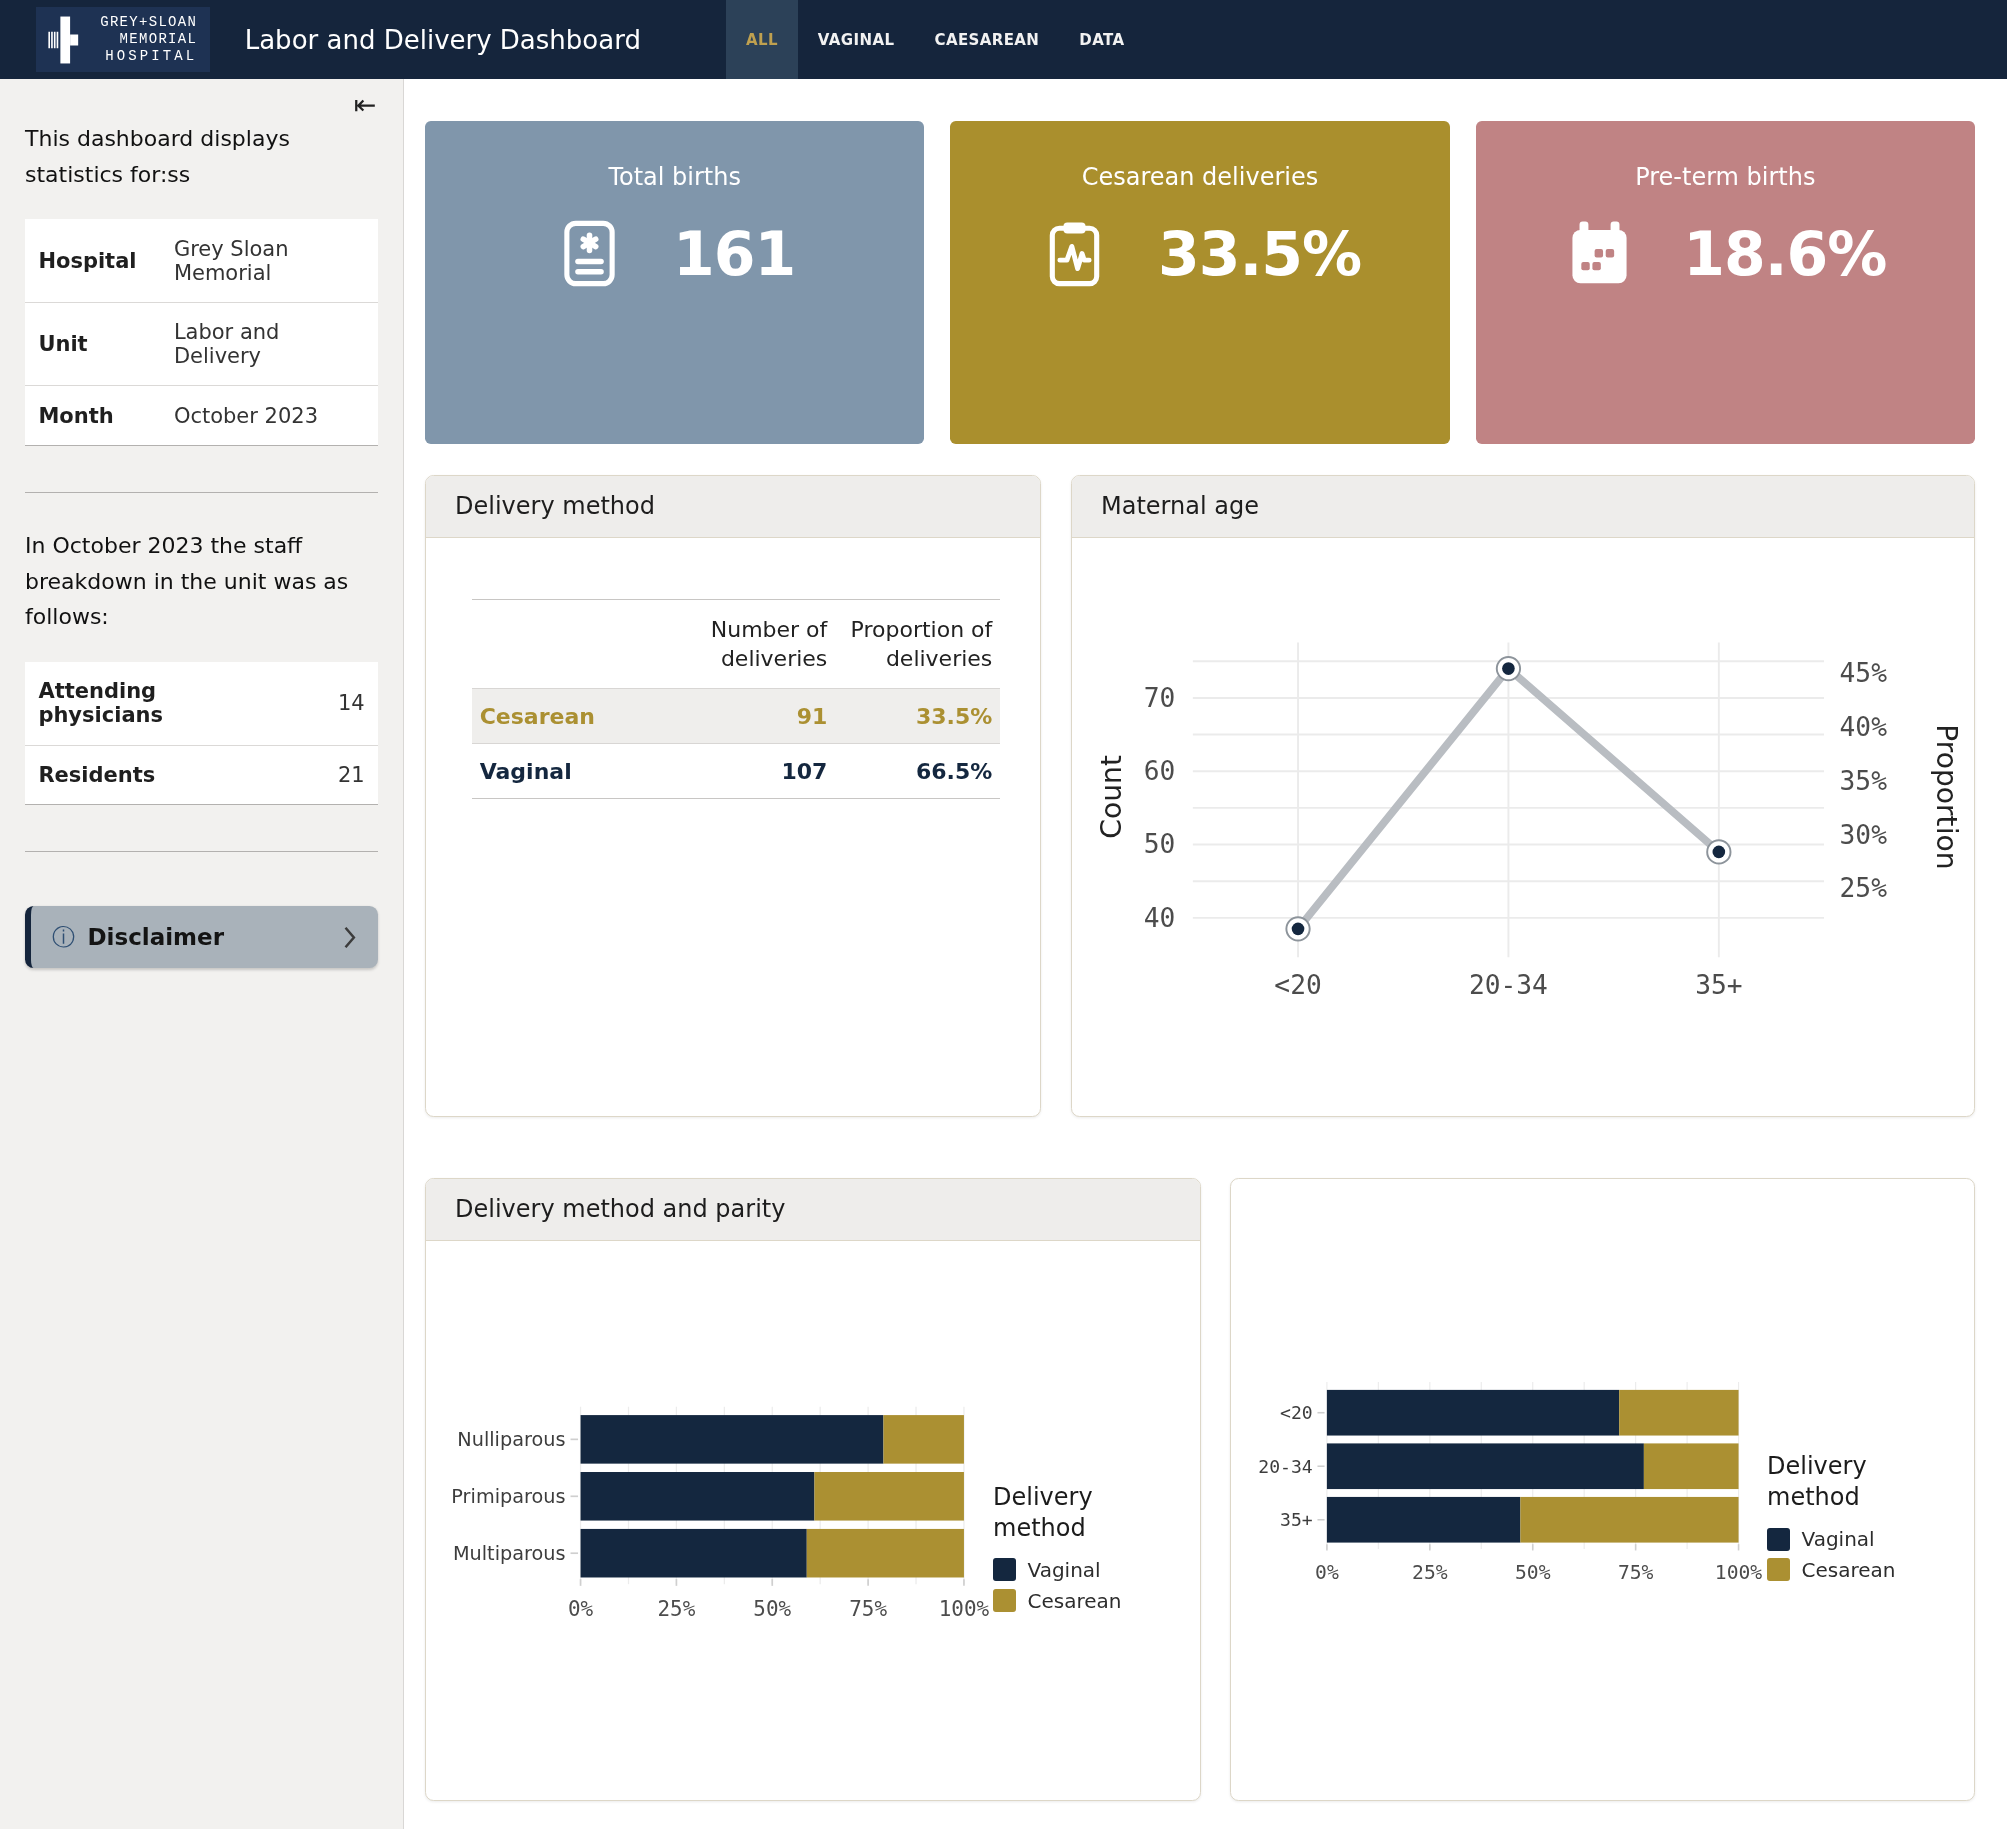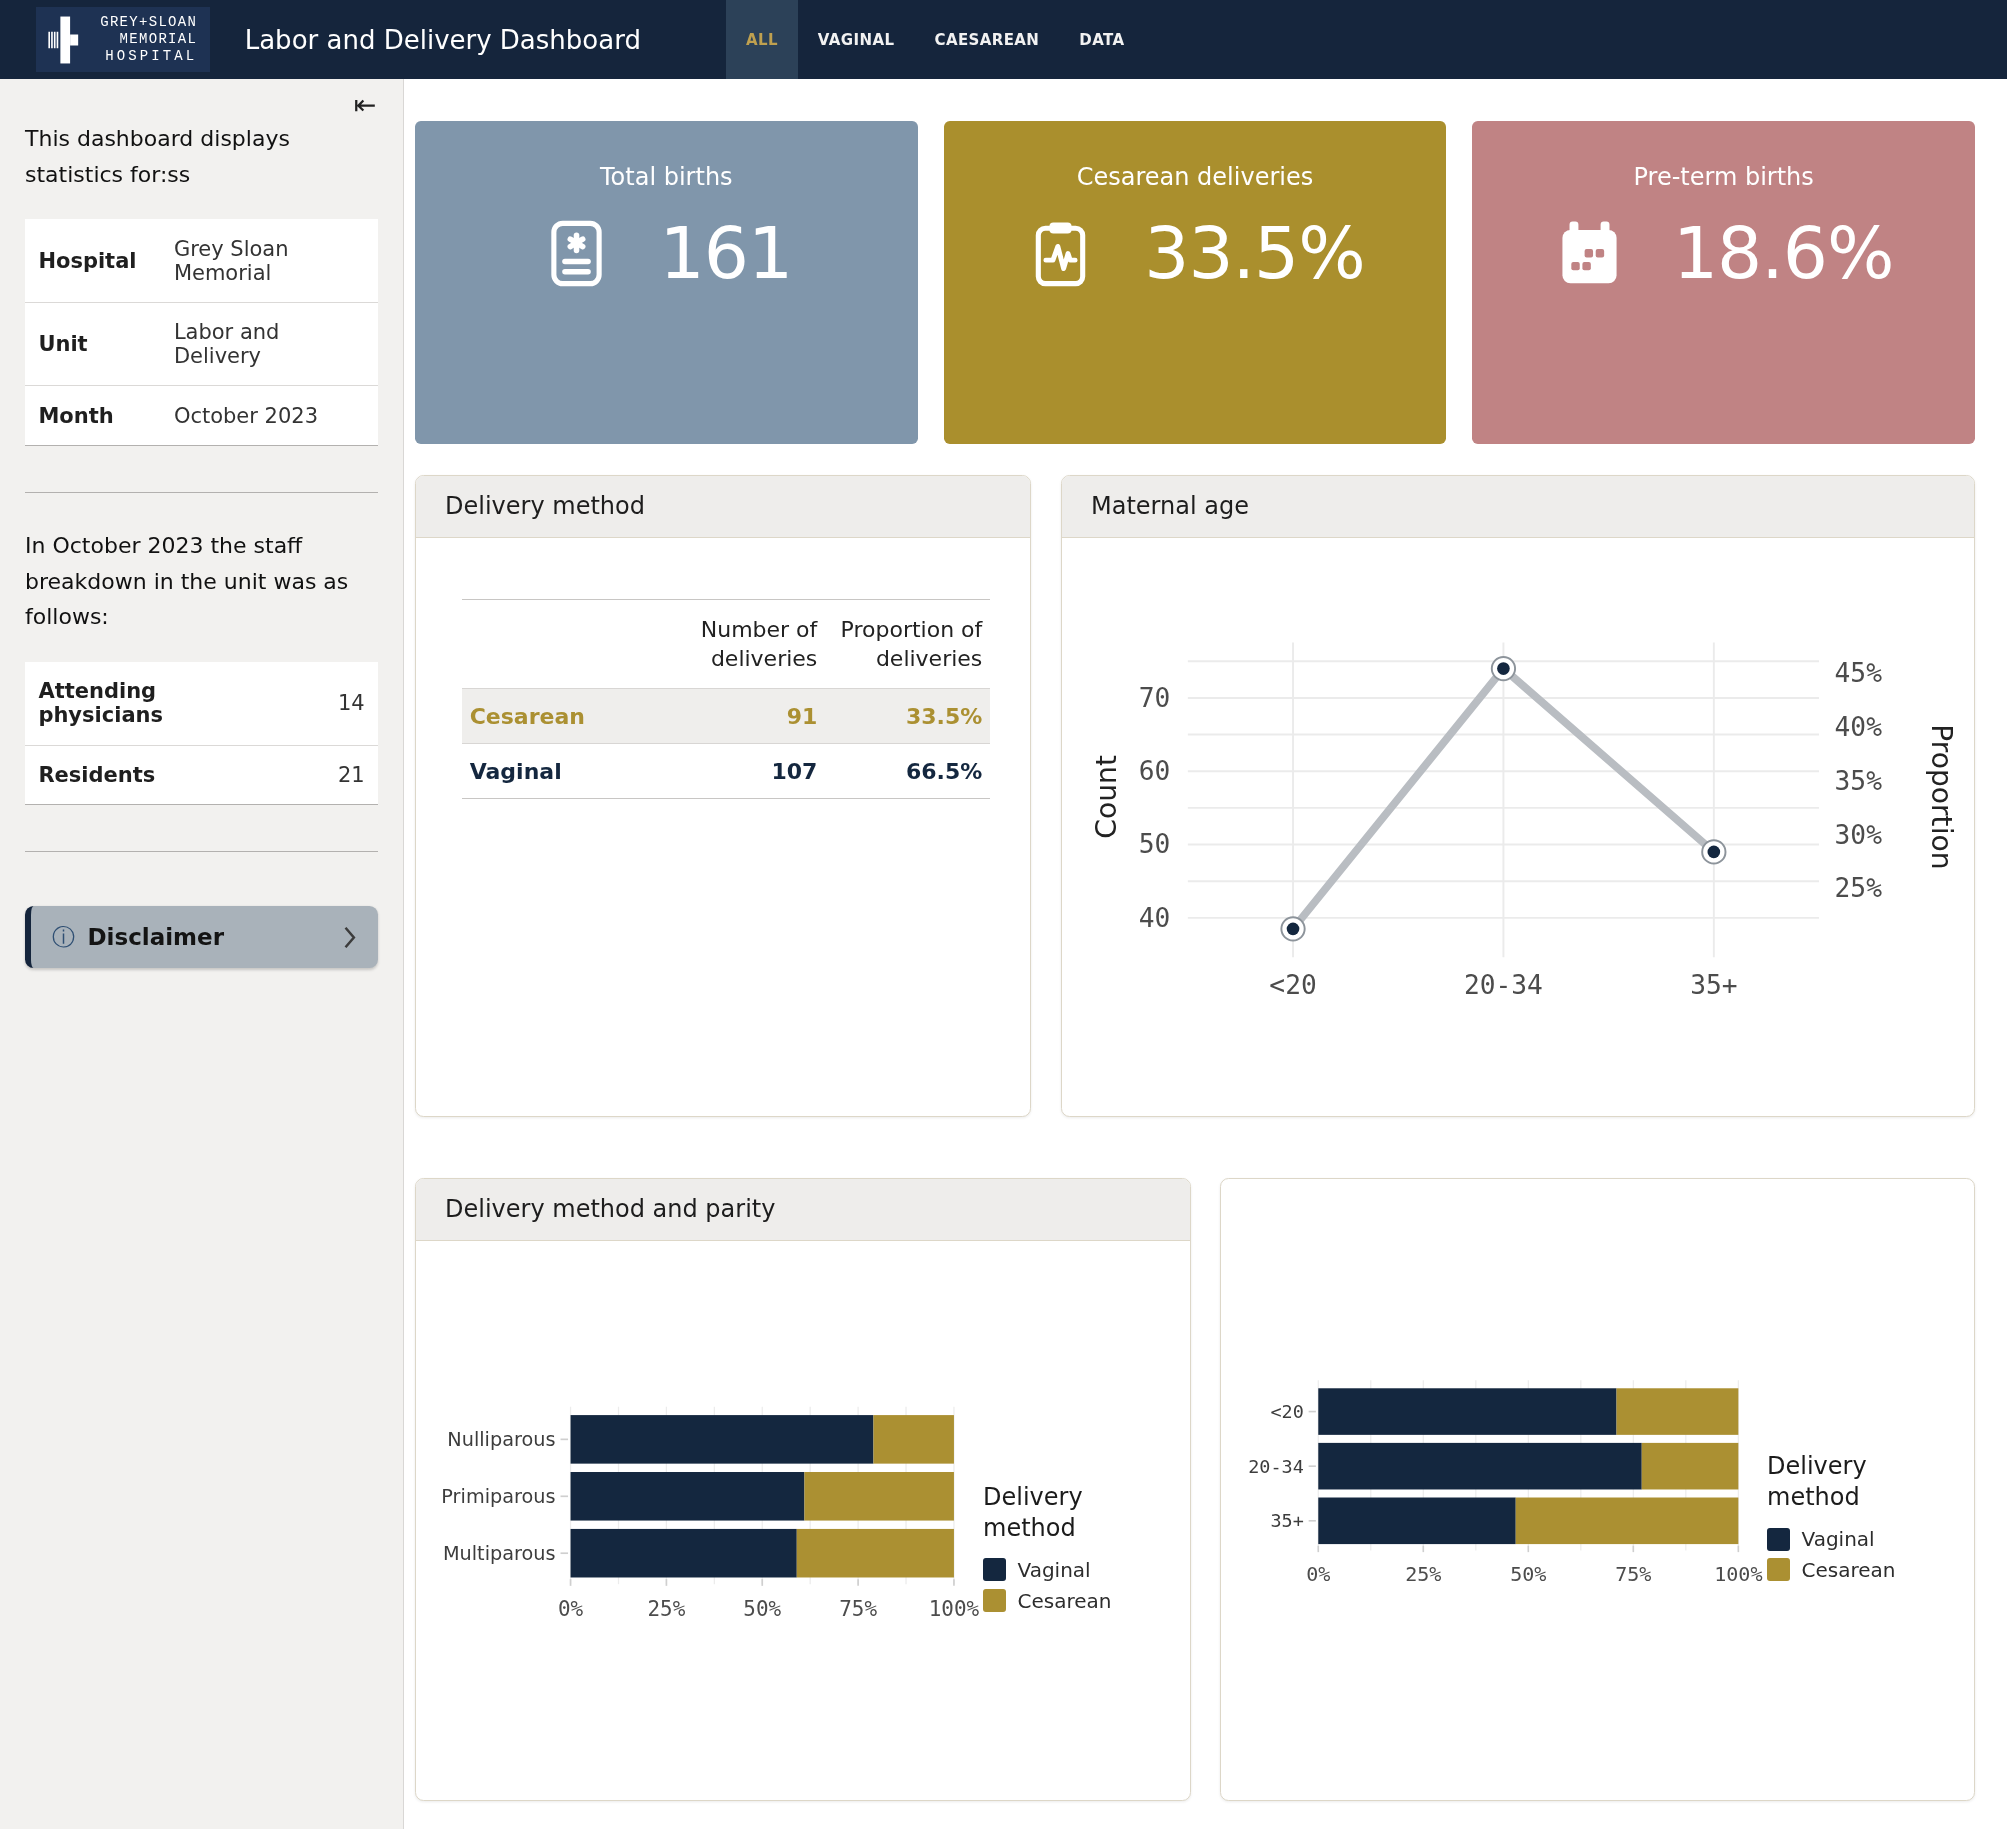--- a/index.html
+++ b/index.html
@@ -33,27 +33,27 @@
   .side-table.staff td{text-align:right;}
   .side-hr{border:none;border-top:1.9px solid #b3b1af;margin:46px 0 0;}
   .staff-intro{margin:35px 0 0;}
   .disclaimer{margin-top:54px;background:#a9b2ba;border-left:6.7px solid #15253c;border-radius:8.6px;
     box-shadow:0 1.9px 2.9px rgba(0,0,0,.18);padding:18px 21px;display:flex;align-items:center;gap:12.5px;
     font-size:23px;font-weight:700;color:#141414;cursor:pointer;}
   .info-ic{color:#2f4f73;font-size:23px;font-weight:400;line-height:1;}
   .disc-chev{margin-left:auto;}
 
   
-  .main{flex:1;padding:42px 33px 0 11px;background:#fff;}
+  .main{flex:1;padding:42px 33px 0 21px;background:#fff;}
 
   .vboxes{display:grid;grid-template-columns:repeat(3,1fr);gap:26px;height:323px;}
   .vbox{border-radius:5.8px;color:#fff;text-align:center;padding-top:42px;}
   .vbox-title{font-size:24px;font-weight:500;}
   .vbox-row{display:flex;align-items:center;justify-content:center;gap:48px;margin-top:27px;}
-  .vbox-value{font-size:71px;font-weight:400;line-height:1;letter-spacing:-1px;}
+  .vbox-value{font-size:60px;font-weight:700;line-height:1;letter-spacing:-1px;}
 
   .row2{display:grid;grid-template-columns:616px 1fr;gap:30px;margin-top:31px;height:642px;}
   .row3{display:grid;grid-template-columns:776px 1fr;gap:29px;margin-top:61px;height:623px;}
 
   .card{background:#fff;border:1px solid #ddd7c8;border-radius:8.6px;box-shadow:0 1px 2.9px rgba(0,0,0,.08);
     display:flex;flex-direction:column;overflow:hidden;}
   .card-h{background:#eeedeb;border-bottom:1px solid #ddd7c8;padding:16.3px 29px;font-size:24px;color:#1d1d1d;}
   .card-b{flex:1;}
 
   

